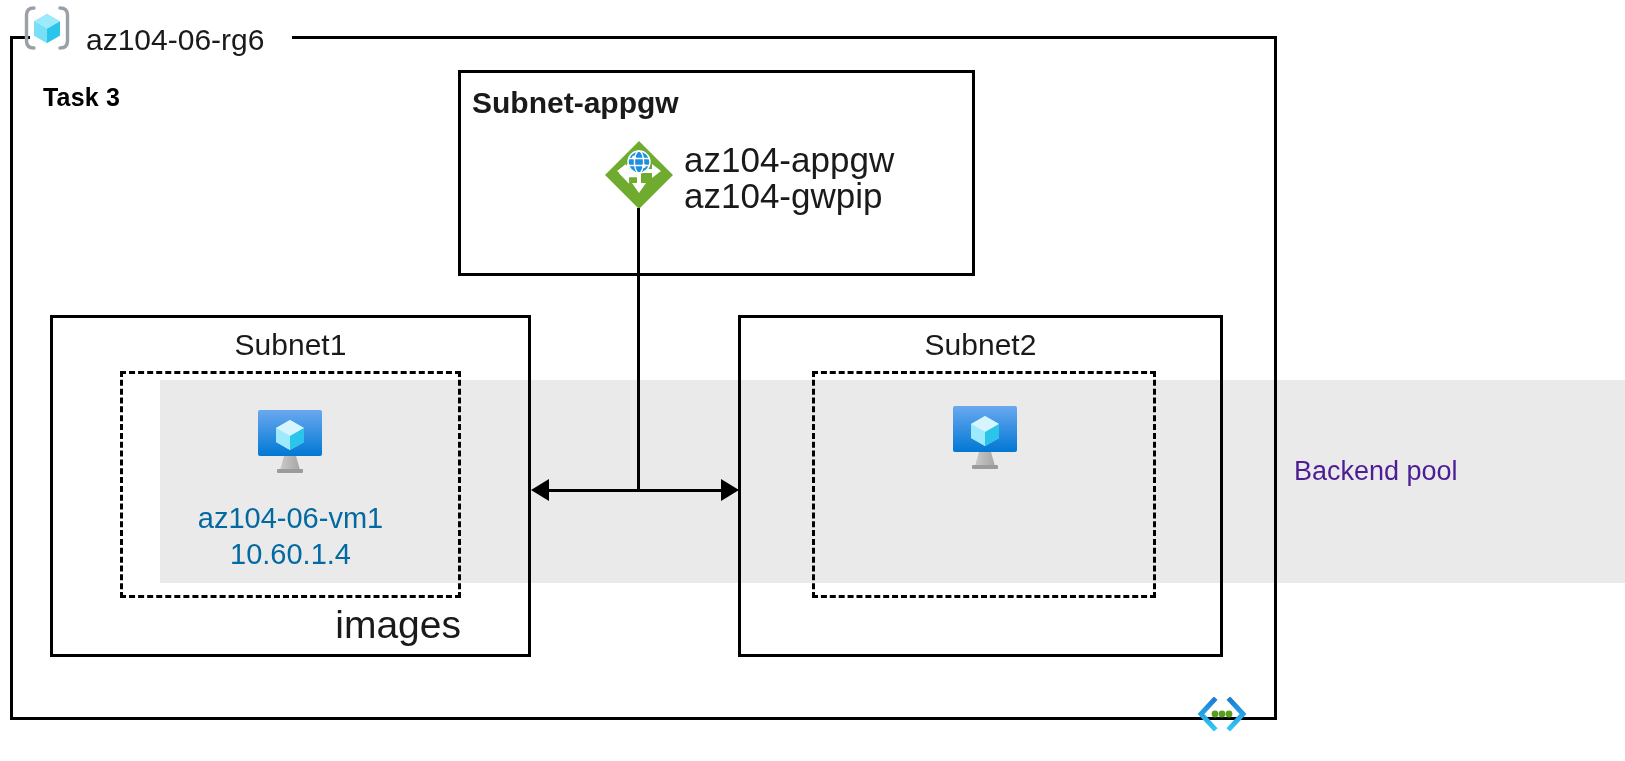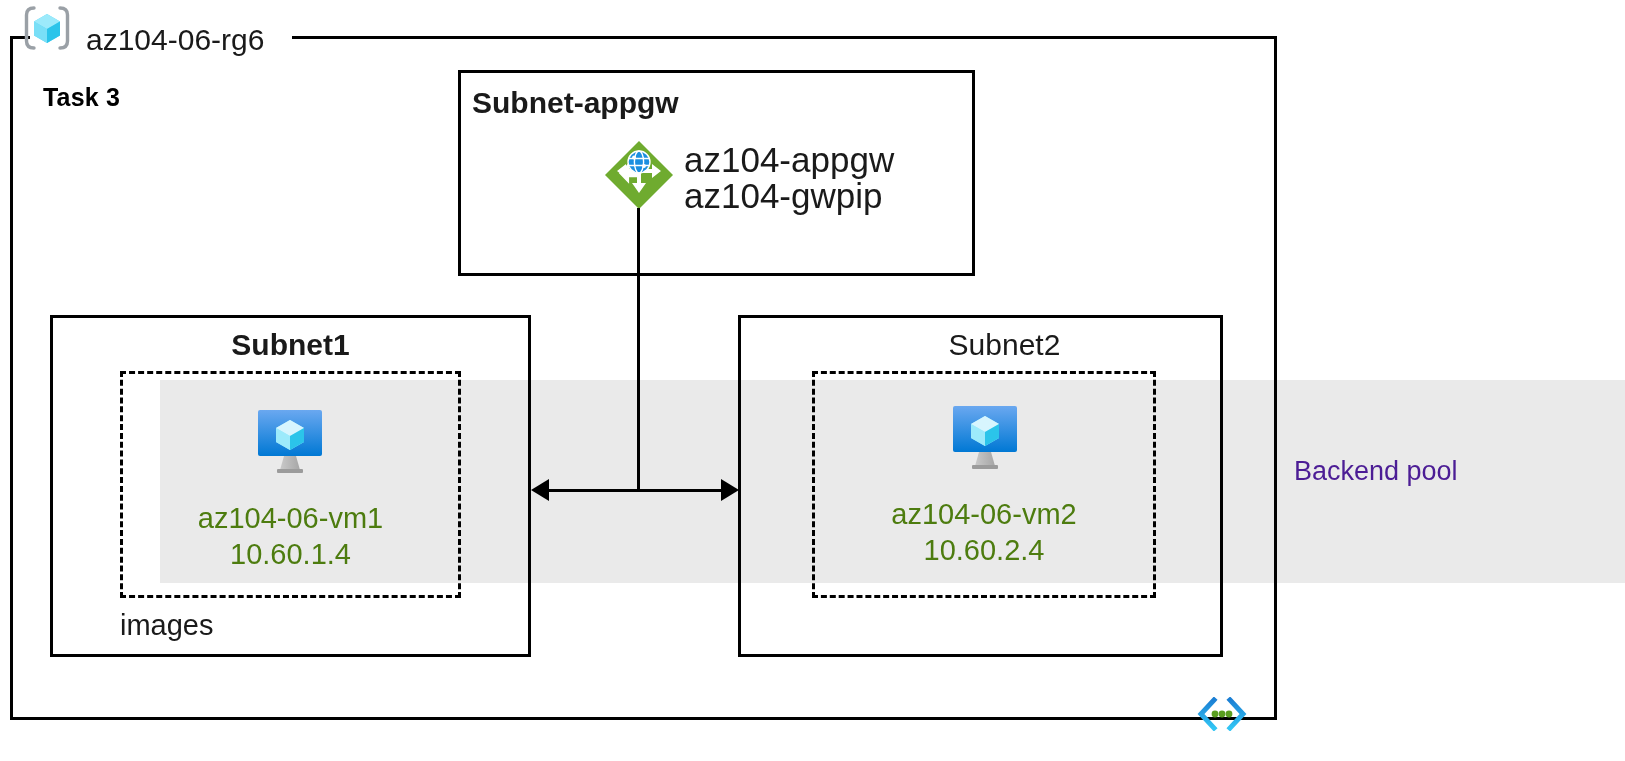--- a/index.html
+++ b/index.html
@@ -38,37 +38,37 @@
   #subnet-appgw-title{left:472px;top:85px;font-weight:bold;}
 
   
   .appgw-icon{position:absolute;left:603px;top:139px;width:72px;height:72px;}
   .appgw-labels{position:absolute;left:684px;top:142px;font-size:35px;line-height:36px;
                 white-space:nowrap;color:#1a1a1a;}
 
   
   #subnet1{left:50px;top:315px;width:481px;height:342px;}
   #subnet2{left:738px;top:315px;width:485px;height:342px;}
-  #subnet1-title{left:50px;top:327px;width:481px;font-weight:bold;}
-  #subnet2-title{left:738px;top:327px;width:485px;margin-left:24px;}
+  #subnet1-title{left:50px;top:327px;width:481px;}
+  #subnet2-title{left:738px;top:327px;width:485px;}
 
   
   .dashed{position:absolute;border:3px dashed #000;box-sizing:border-box;background:transparent;}
   #vmgroup1{left:120px;top:371px;width:341px;height:227px;}
   #vmgroup2{left:812px;top:371px;width:344px;height:227px;}
 
   .vm-icon{position:absolute;width:72px;height:66px;}
   #vm1-icon{left:254px;top:408px;}
   #vm2-icon{left:949px;top:404px;}
 
-  .vm-labels{position:absolute;font-size:29px;line-height:36px;text-align:center;color:#4d7c0f;}
+  .vm-labels{position:absolute;font-size:29px;line-height:36px;text-align:center;color:#0369a1;}
   #vm1-labels{left:120px;top:500px;width:341px;}
   #vm2-labels{left:812px;top:496px;width:344px;}
 
-  .subnet-foot{position:absolute;font-size:29px;line-height:36px;text-align:left;color:#1a1a1a;}
+  .subnet-foot{position:absolute;font-size:39px;line-height:36px;text-align:right;color:#1a1a1a;}
   #subnet1-foot{left:120px;top:607px;width:341px;}
   #subnet2-foot{left:812px;top:613px;width:344px;}
 
   
   .vline{position:absolute;left:637px;top:208px;width:3px;height:283px;background:#000;}
   .hline{position:absolute;left:545px;top:489px;width:180px;height:3px;background:#000;}
   .arrow-left{position:absolute;left:531px;top:479px;width:0;height:0;
               border-top:11px solid transparent;border-bottom:11px solid transparent;
               border-right:18px solid #000;}
   .arrow-right{position:absolute;left:721px;top:479px;width:0;height:0;
@@ -186,24 +186,20 @@
       </defs>
       <rect x="4" y="2" width="64" height="46" rx="2" fill="url(#scr2)"></rect>
       <path d="M30 48 L42 48 L46 62 L26 62 Z" fill="url(#std2)"></path>
       <rect x="23" y="61" width="26" height="4" rx="1" fill="#9b9b9b"></rect>
       <polygon points="36,12 50,20 50,34 36,42 22,34 22,20" fill="#9ceafb"></polygon>
       <polygon points="36,12 50,20 36,28 22,20" fill="#d7f5fe"></polygon>
       <polygon points="36,28 50,20 50,34 36,42" fill="#2bc4ea"></polygon>
       <polygon points="36,28 22,20 22,34 36,42" fill="#9ceafb"></polygon>
     </svg>
   </div>
-  <div class="vm-labels" id="vm2-labels">
-    <div>az104-06-vm2</div>
-    <div>10.60.2.4</div>
-  </div>
 
   <div class="vline"></div>
   <div class="hline"></div>
   <div class="arrow-left"></div>
   <div class="arrow-right"></div>
 
   <div class="code-icon">
     <svg viewBox="0 0 52 34" width="52" height="34">
       <defs>
         <linearGradient id="brk" x1="0" y1="0" x2="0" y2="1">

